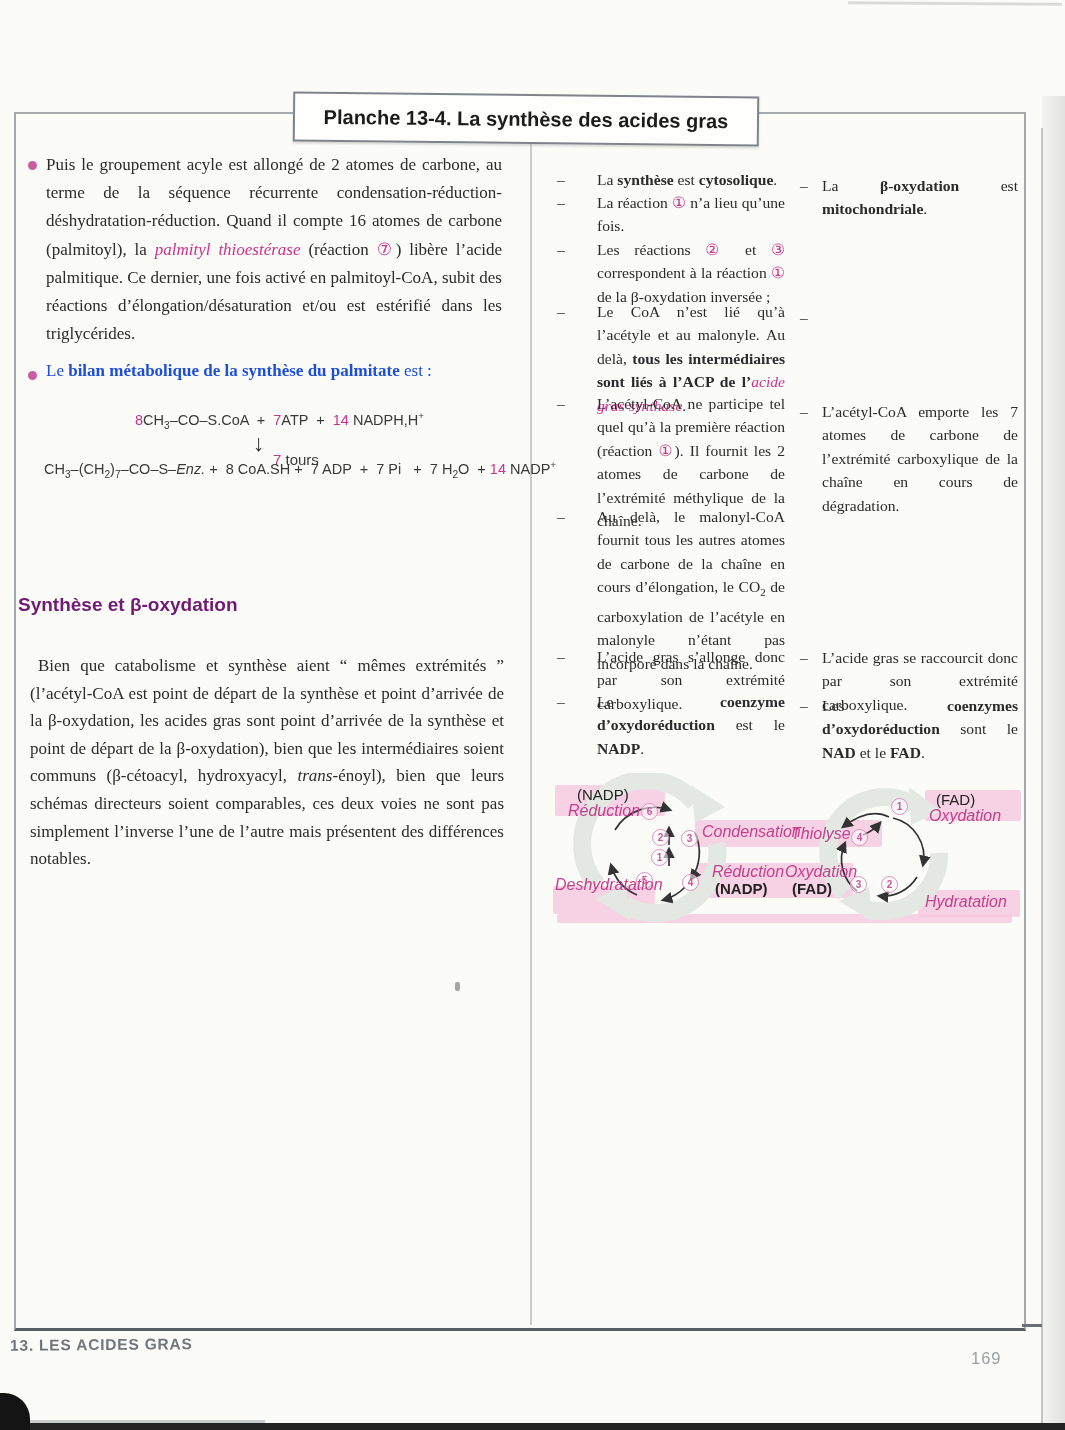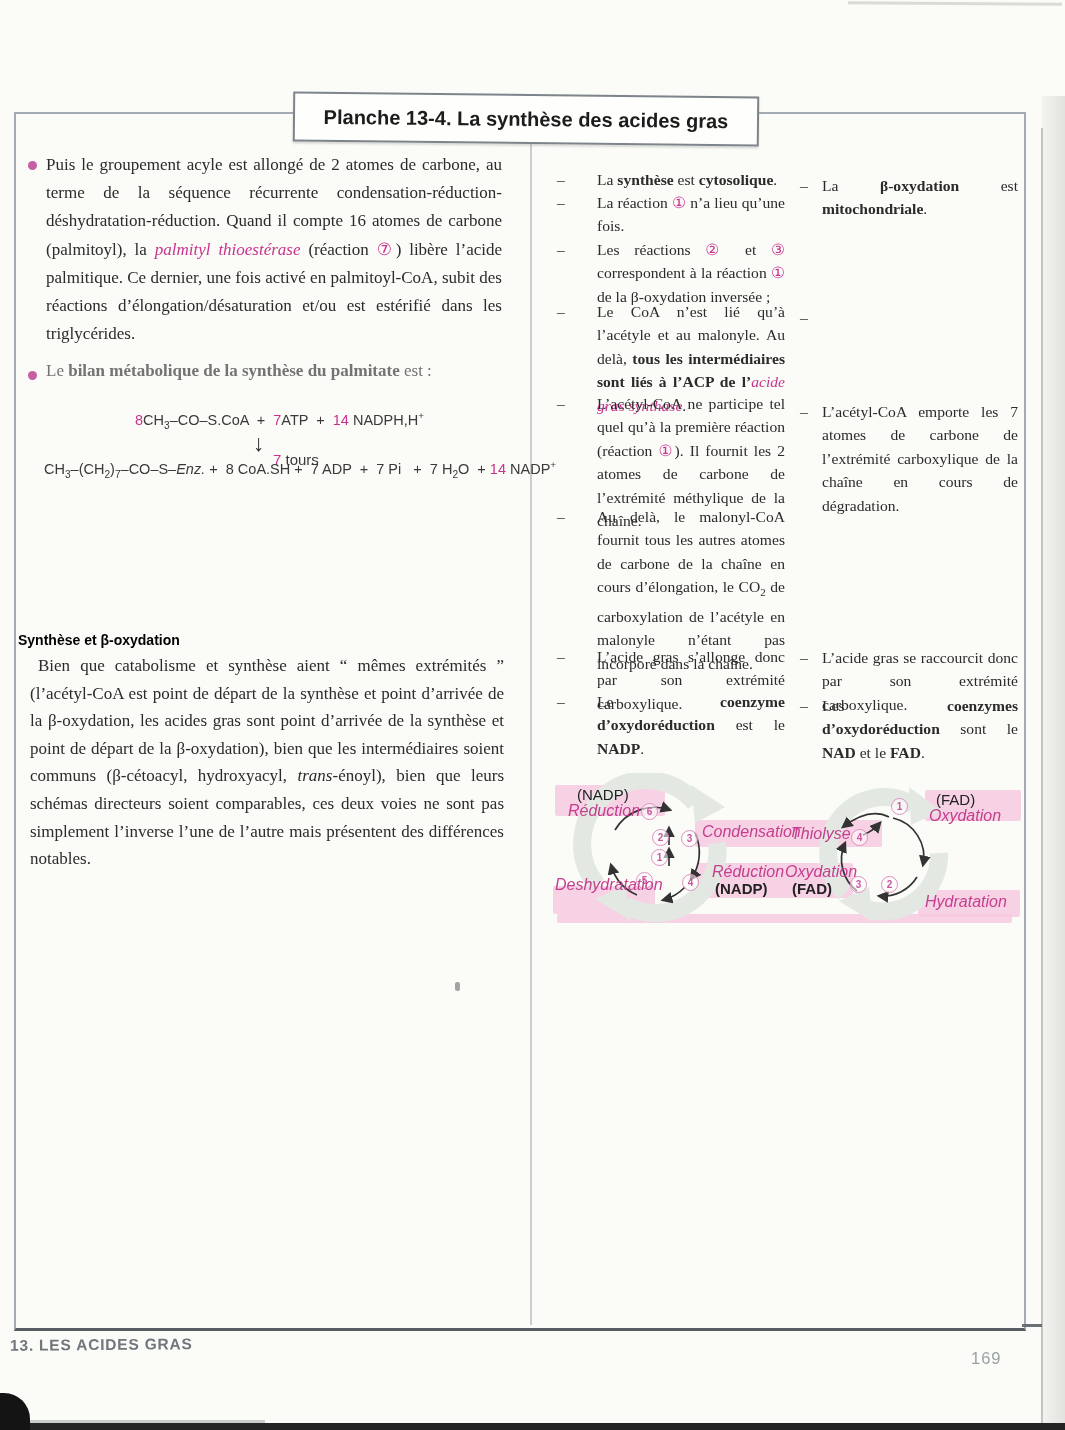--- a/index.html
+++ b/index.html
@@ -36,30 +36,30 @@
     box-shadow:0 2px 2px rgba(120,125,120,.25);
   }
   .divider{left:530px;top:143px;width:2px;height:1182px;background:#c9cdcb;}
 
   .bullet{
     width:9px;height:9px;border-radius:50%;background:#c75da2;
   }
   .para{
     font-size:17px;line-height:28.2px;text-align:justify;color:#2b2b2b;
   }
-  .oneline{font-size:17px;color:#737373;white-space:nowrap;}
+  .oneline{font-size:17px;color:#1d4ed8;white-space:nowrap;}
 
   .eq{
     font-family:Liberation Sans, sans-serif;font-size:14.5px;color:#3a3a3a;
     white-space:pre;
   }
   .eq-arrow{font-family:"Liberation Sans",sans-serif;font-size:23px;color:#333;font-weight:700;}
 
   .heading{
-    font-family:"Liberation Sans",sans-serif;font-weight:700;font-size:14px;color:#000000;margin-top:38px;
+    font-family:"Liberation Sans",sans-serif;font-weight:700;font-size:19px;color:#701a75;
   }
 
   .colitem{
     font-size:15.6px;line-height:23.4px;text-align:justify;color:#2b2b2b;
   }
   .colitem .dash{position:absolute;left:0;top:0;color:#2b2b2b;}
   .colitem .itx{display:block;}
   .mid .itx{margin-left:40px;}
   .rgt .itx{margin-left:22px;}
 

